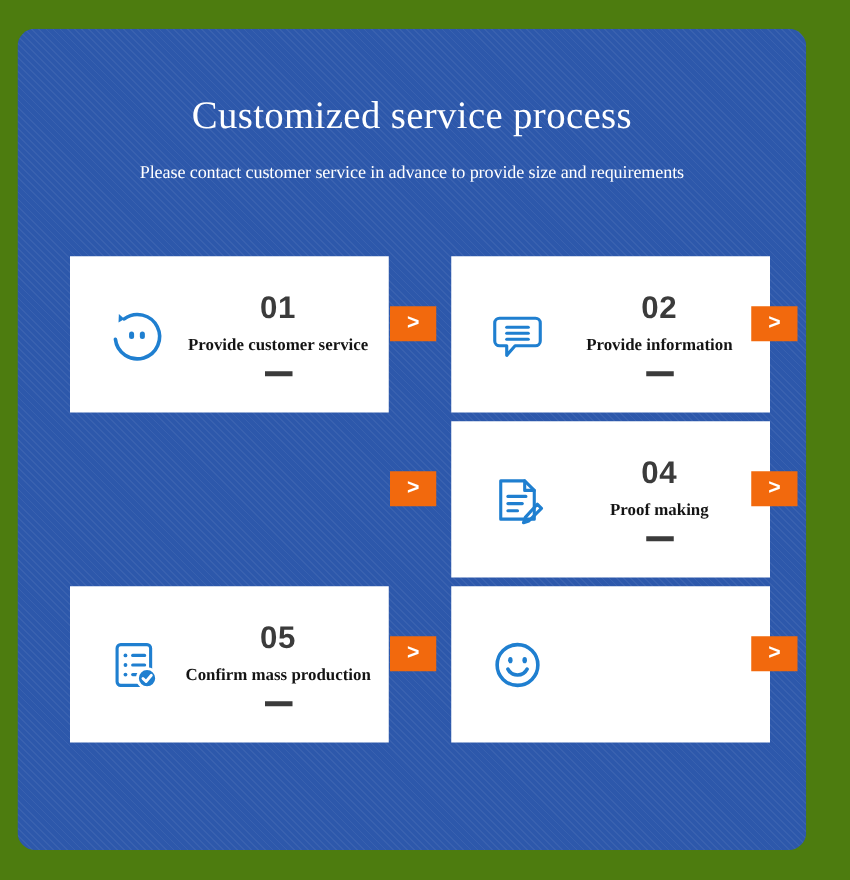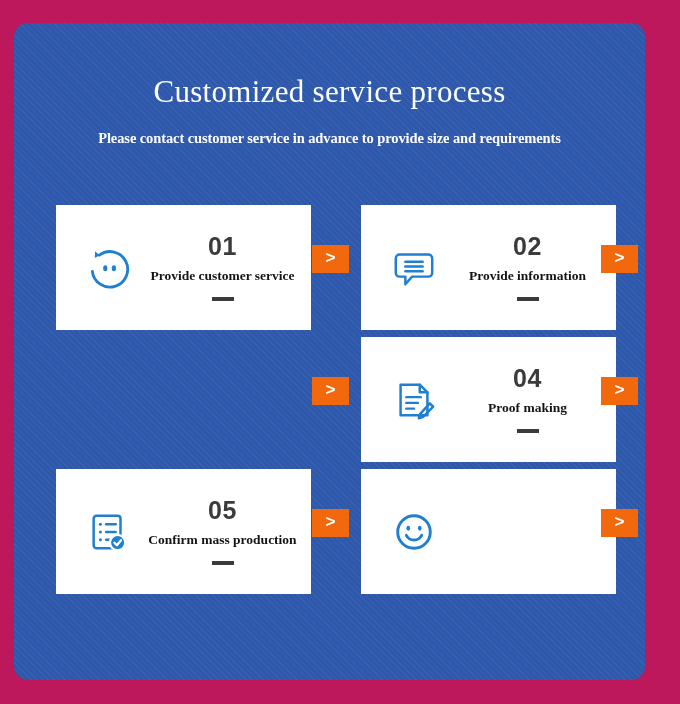--- a/index.html
+++ b/index.html
@@ -11,21 +11,21 @@
     width: 680px;
     height: 704px;
     font-family: "Liberation Sans", sans-serif;
     overflow: hidden;
   }
 
   #page {
     position: relative;
     width: 680px;
     height: 704px;
-    background: #be185d;
+    background: #4d7c0f;
   }
 
   
   .panel {
     position: absolute;
     left: 14px;
     top: 23px;
     width: 631px;
     height: 657px;
     border-radius: 14px;
@@ -56,21 +56,21 @@
     font-weight: 400;
     letter-spacing: 0.3px;
     color: #ffffff;
     line-height: 1.1;
   }
   .subtitle {
     margin: 0;
     padding-top: 21px;
     font-family: "Liberation Serif", "DejaVu Serif", serif;
     font-size: 14.5px;
-    font-weight: 700;
+    font-weight: 400;
     letter-spacing: -0.1px;
     color: #ffffff;
   }
 
   
   .grid {
     position: absolute;
     left: 42px;
     top: 182px;
     width: 547px;

